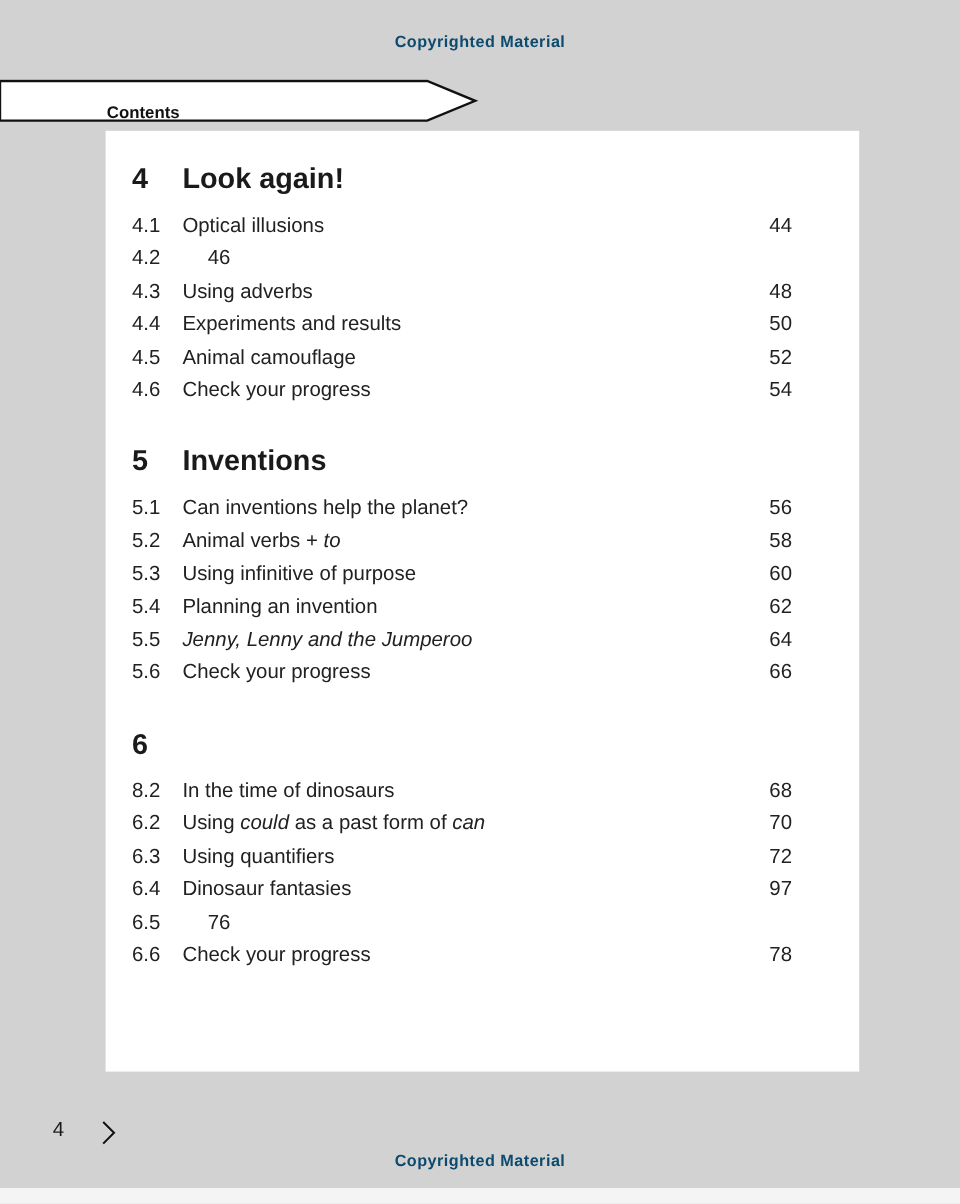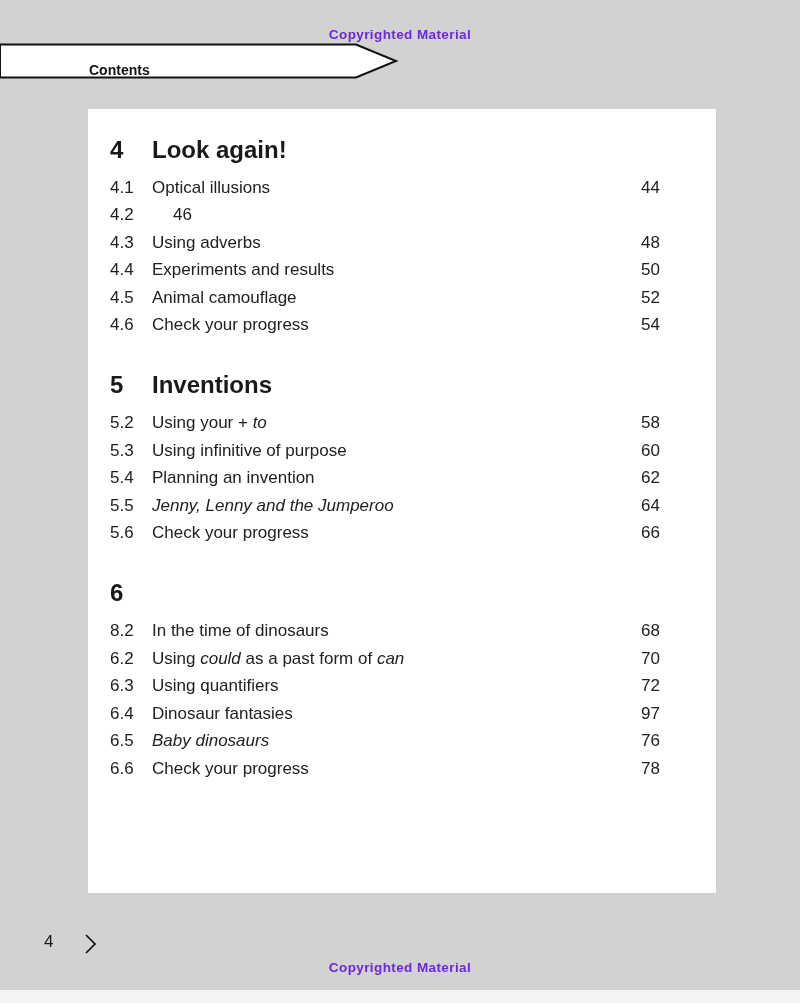--- a/index.html
+++ b/index.html
@@ -5,26 +5,26 @@
   html,body{margin:0;padding:0;}
   body{
     width:800px;height:1003px;
     background:#d2d2d2;
     font-family:"Liberation Sans","DejaVu Sans",sans-serif;
     position:relative;overflow:hidden;
   }
   .copyright{
     position:absolute;left:0;width:100%;
     text-align:center;
-    color:#6d28d9;font-size:13.5px;font-weight:700;letter-spacing:0.4px;
+    color:#0c4a6e;font-size:13.5px;font-weight:700;letter-spacing:0.4px;
   }
   .copyright.top{top:27px;}
   .copyright.bottom{top:960px;}
 
-  .banner{position:absolute;left:0;top:43px;width:402px;height:53px;}
+  .banner{position:absolute;left:0;top:66px;width:402px;height:53px;}
   .banner svg{position:absolute;left:0;top:0;}
   .banner-label{
     position:absolute;left:89px;top:50%;transform:translateY(-50%);
     font-size:14px;font-weight:700;color:#111;
   }
 
   .panel{
     position:absolute;left:88px;top:109px;width:628px;height:784px;
     background:#ffffff;box-sizing:border-box;
     padding:25px 56px 0 22px;
@@ -107,22 +107,27 @@
             <span class="entry-title"><span>Check your progress</span></span>
             <span class="entry-page">54</span>
           </div>
         </div>
         <div class="section">
           <div class="sec-heading">
             <span class="sec-num">5</span>
             <span class="sec-title">Inventions</span>
           </div>
           <div class="entry">
+            <span class="entry-num">5.1</span>
+            <span class="entry-title"><span>Can inventions help the planet?</span></span>
+            <span class="entry-page">56</span>
+          </div>
+          <div class="entry">
             <span class="entry-num">5.2</span>
-            <span class="entry-title"><span>Using your + </span><span class="it">to</span></span>
+            <span class="entry-title"><span>Animal verbs + </span><span class="it">to</span></span>
             <span class="entry-page">58</span>
           </div>
           <div class="entry">
             <span class="entry-num">5.3</span>
             <span class="entry-title"><span>Using infinitive of purpose</span></span>
             <span class="entry-page">60</span>
           </div>
           <div class="entry">
             <span class="entry-num">5.4</span>
             <span class="entry-title"><span>Planning an invention</span></span>
@@ -158,21 +163,20 @@
             <span class="entry-title"><span>Using quantifiers</span></span>
             <span class="entry-page">72</span>
           </div>
           <div class="entry">
             <span class="entry-num">6.4</span>
             <span class="entry-title"><span>Dinosaur fantasies</span></span>
             <span class="entry-page">97</span>
           </div>
           <div class="entry">
             <span class="entry-num">6.5</span>
-            <span class="entry-title"><span class="it">Baby dinosaurs</span></span>
             <span class="entry-page">76</span>
           </div>
           <div class="entry">
             <span class="entry-num">6.6</span>
             <span class="entry-title"><span>Check your progress</span></span>
             <span class="entry-page">78</span>
           </div>
         </div>
       </div>
   </div>

